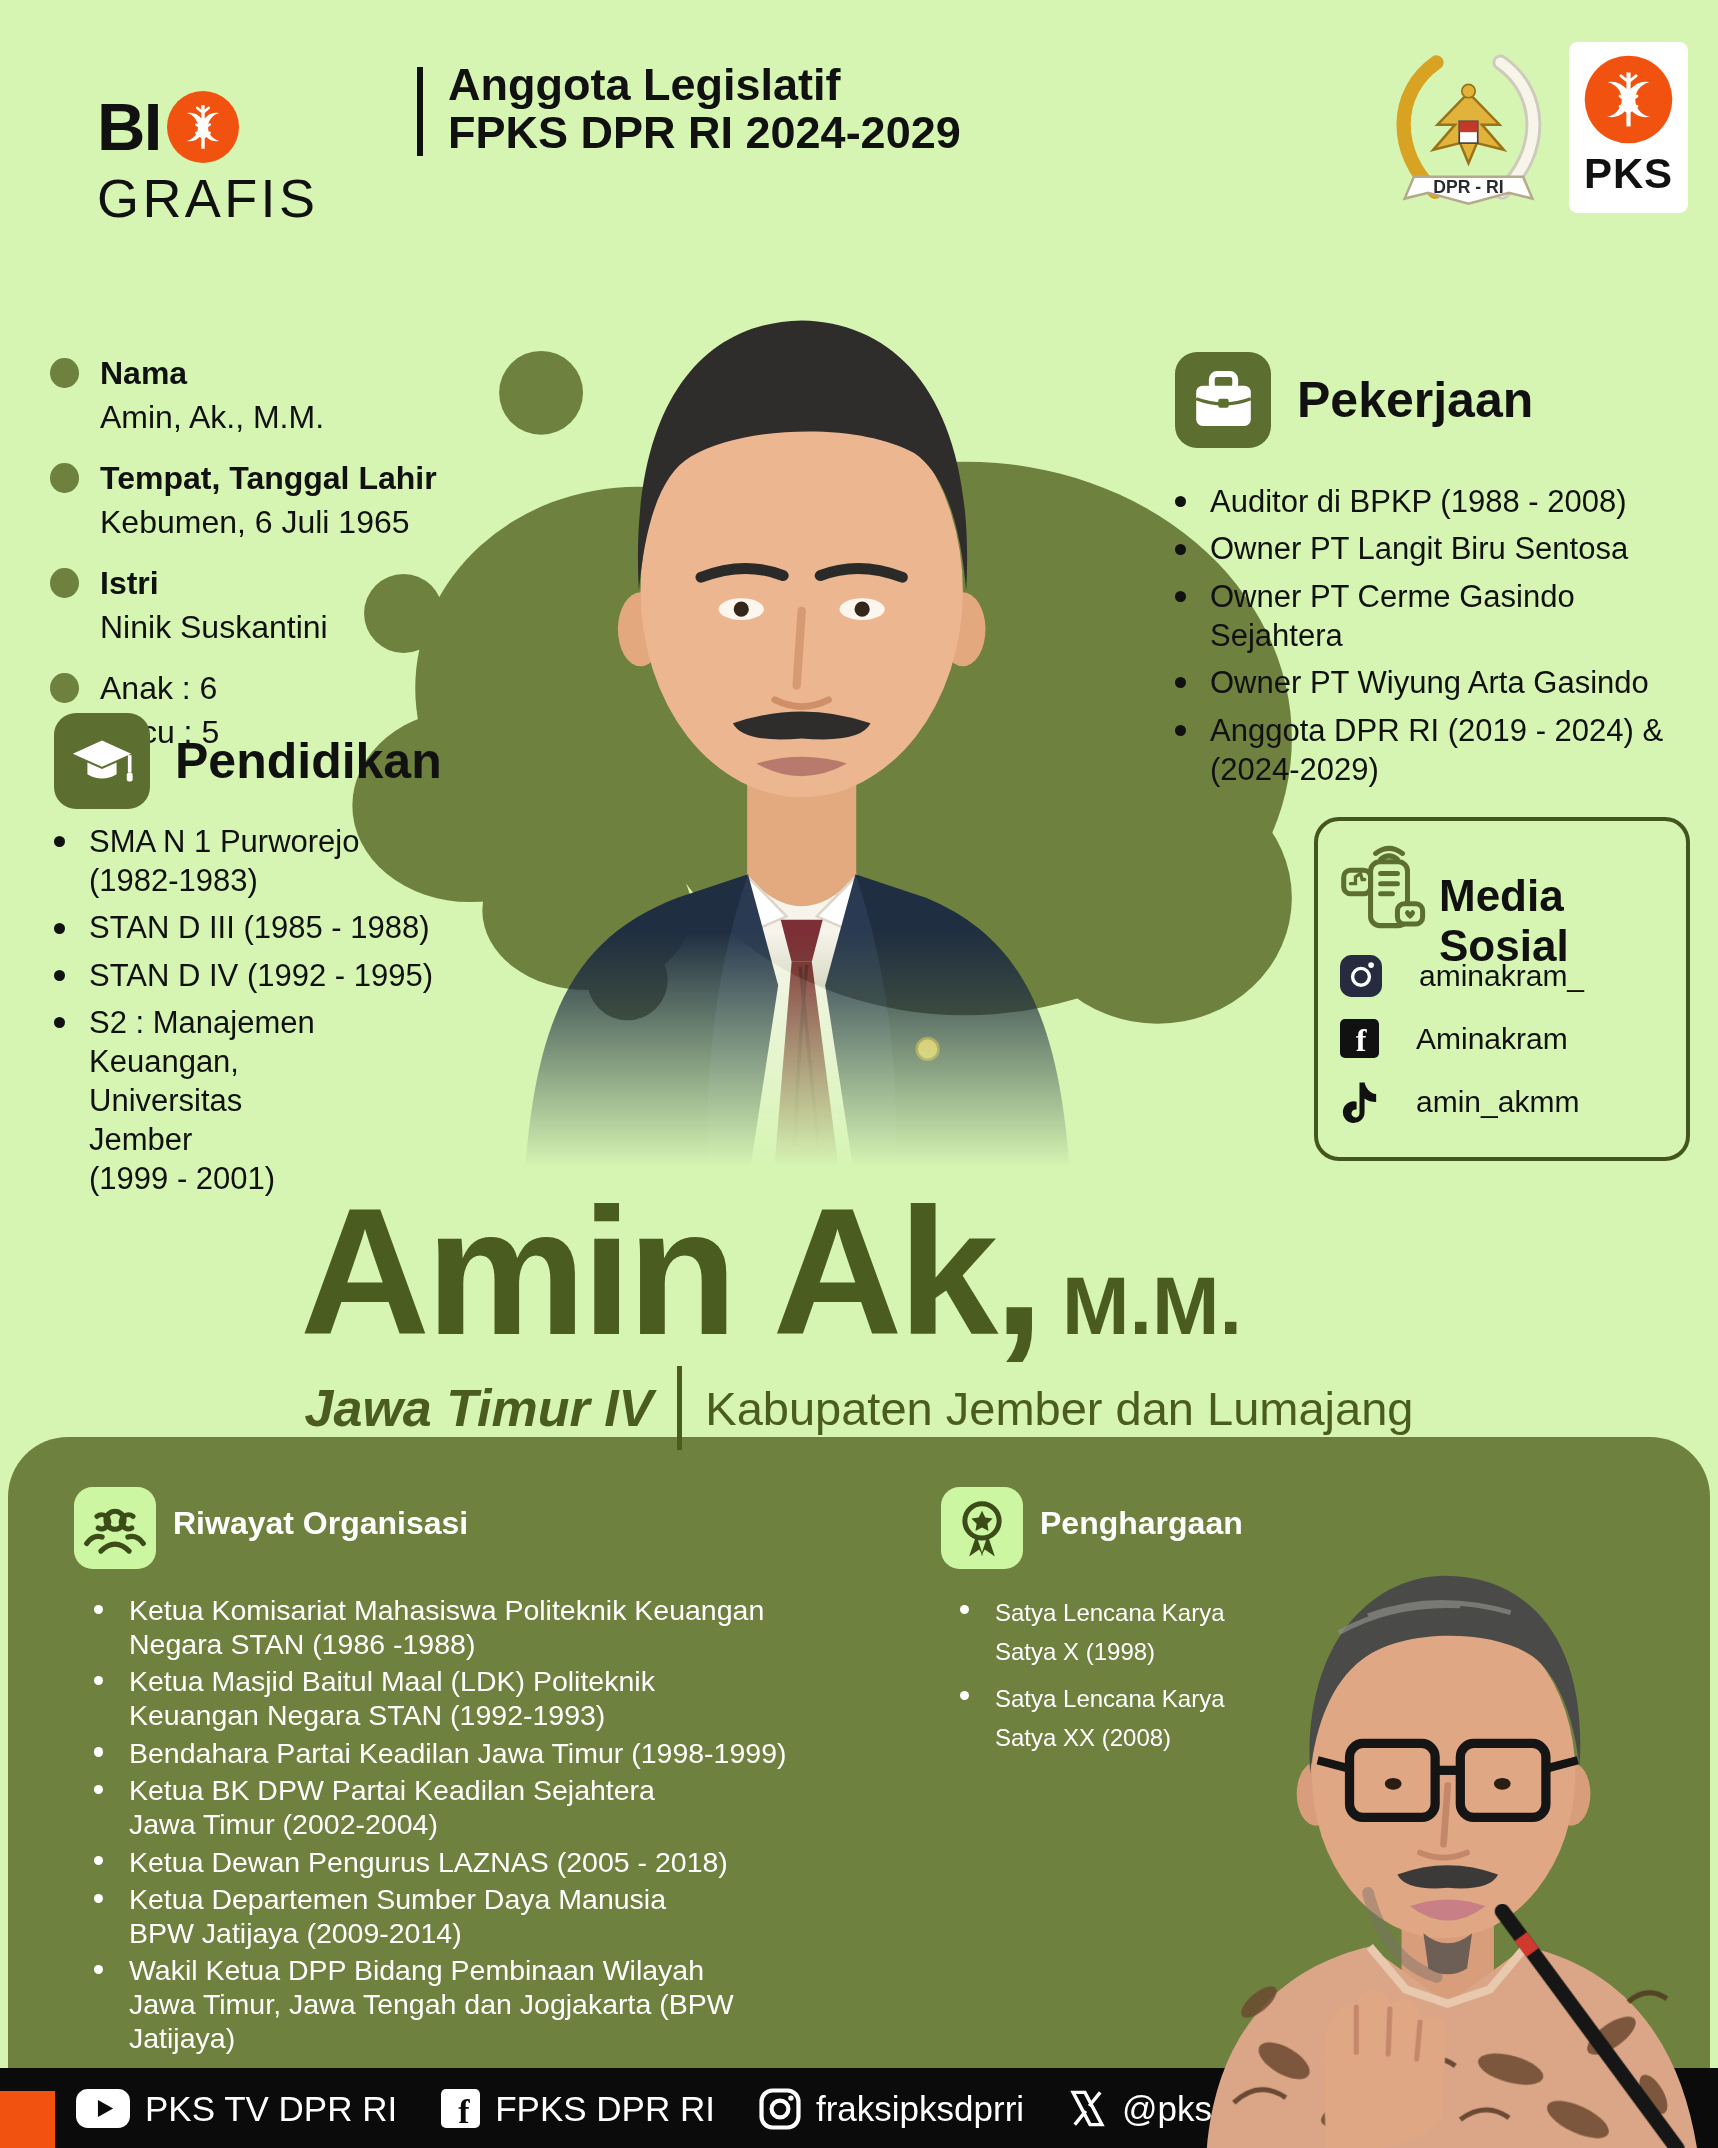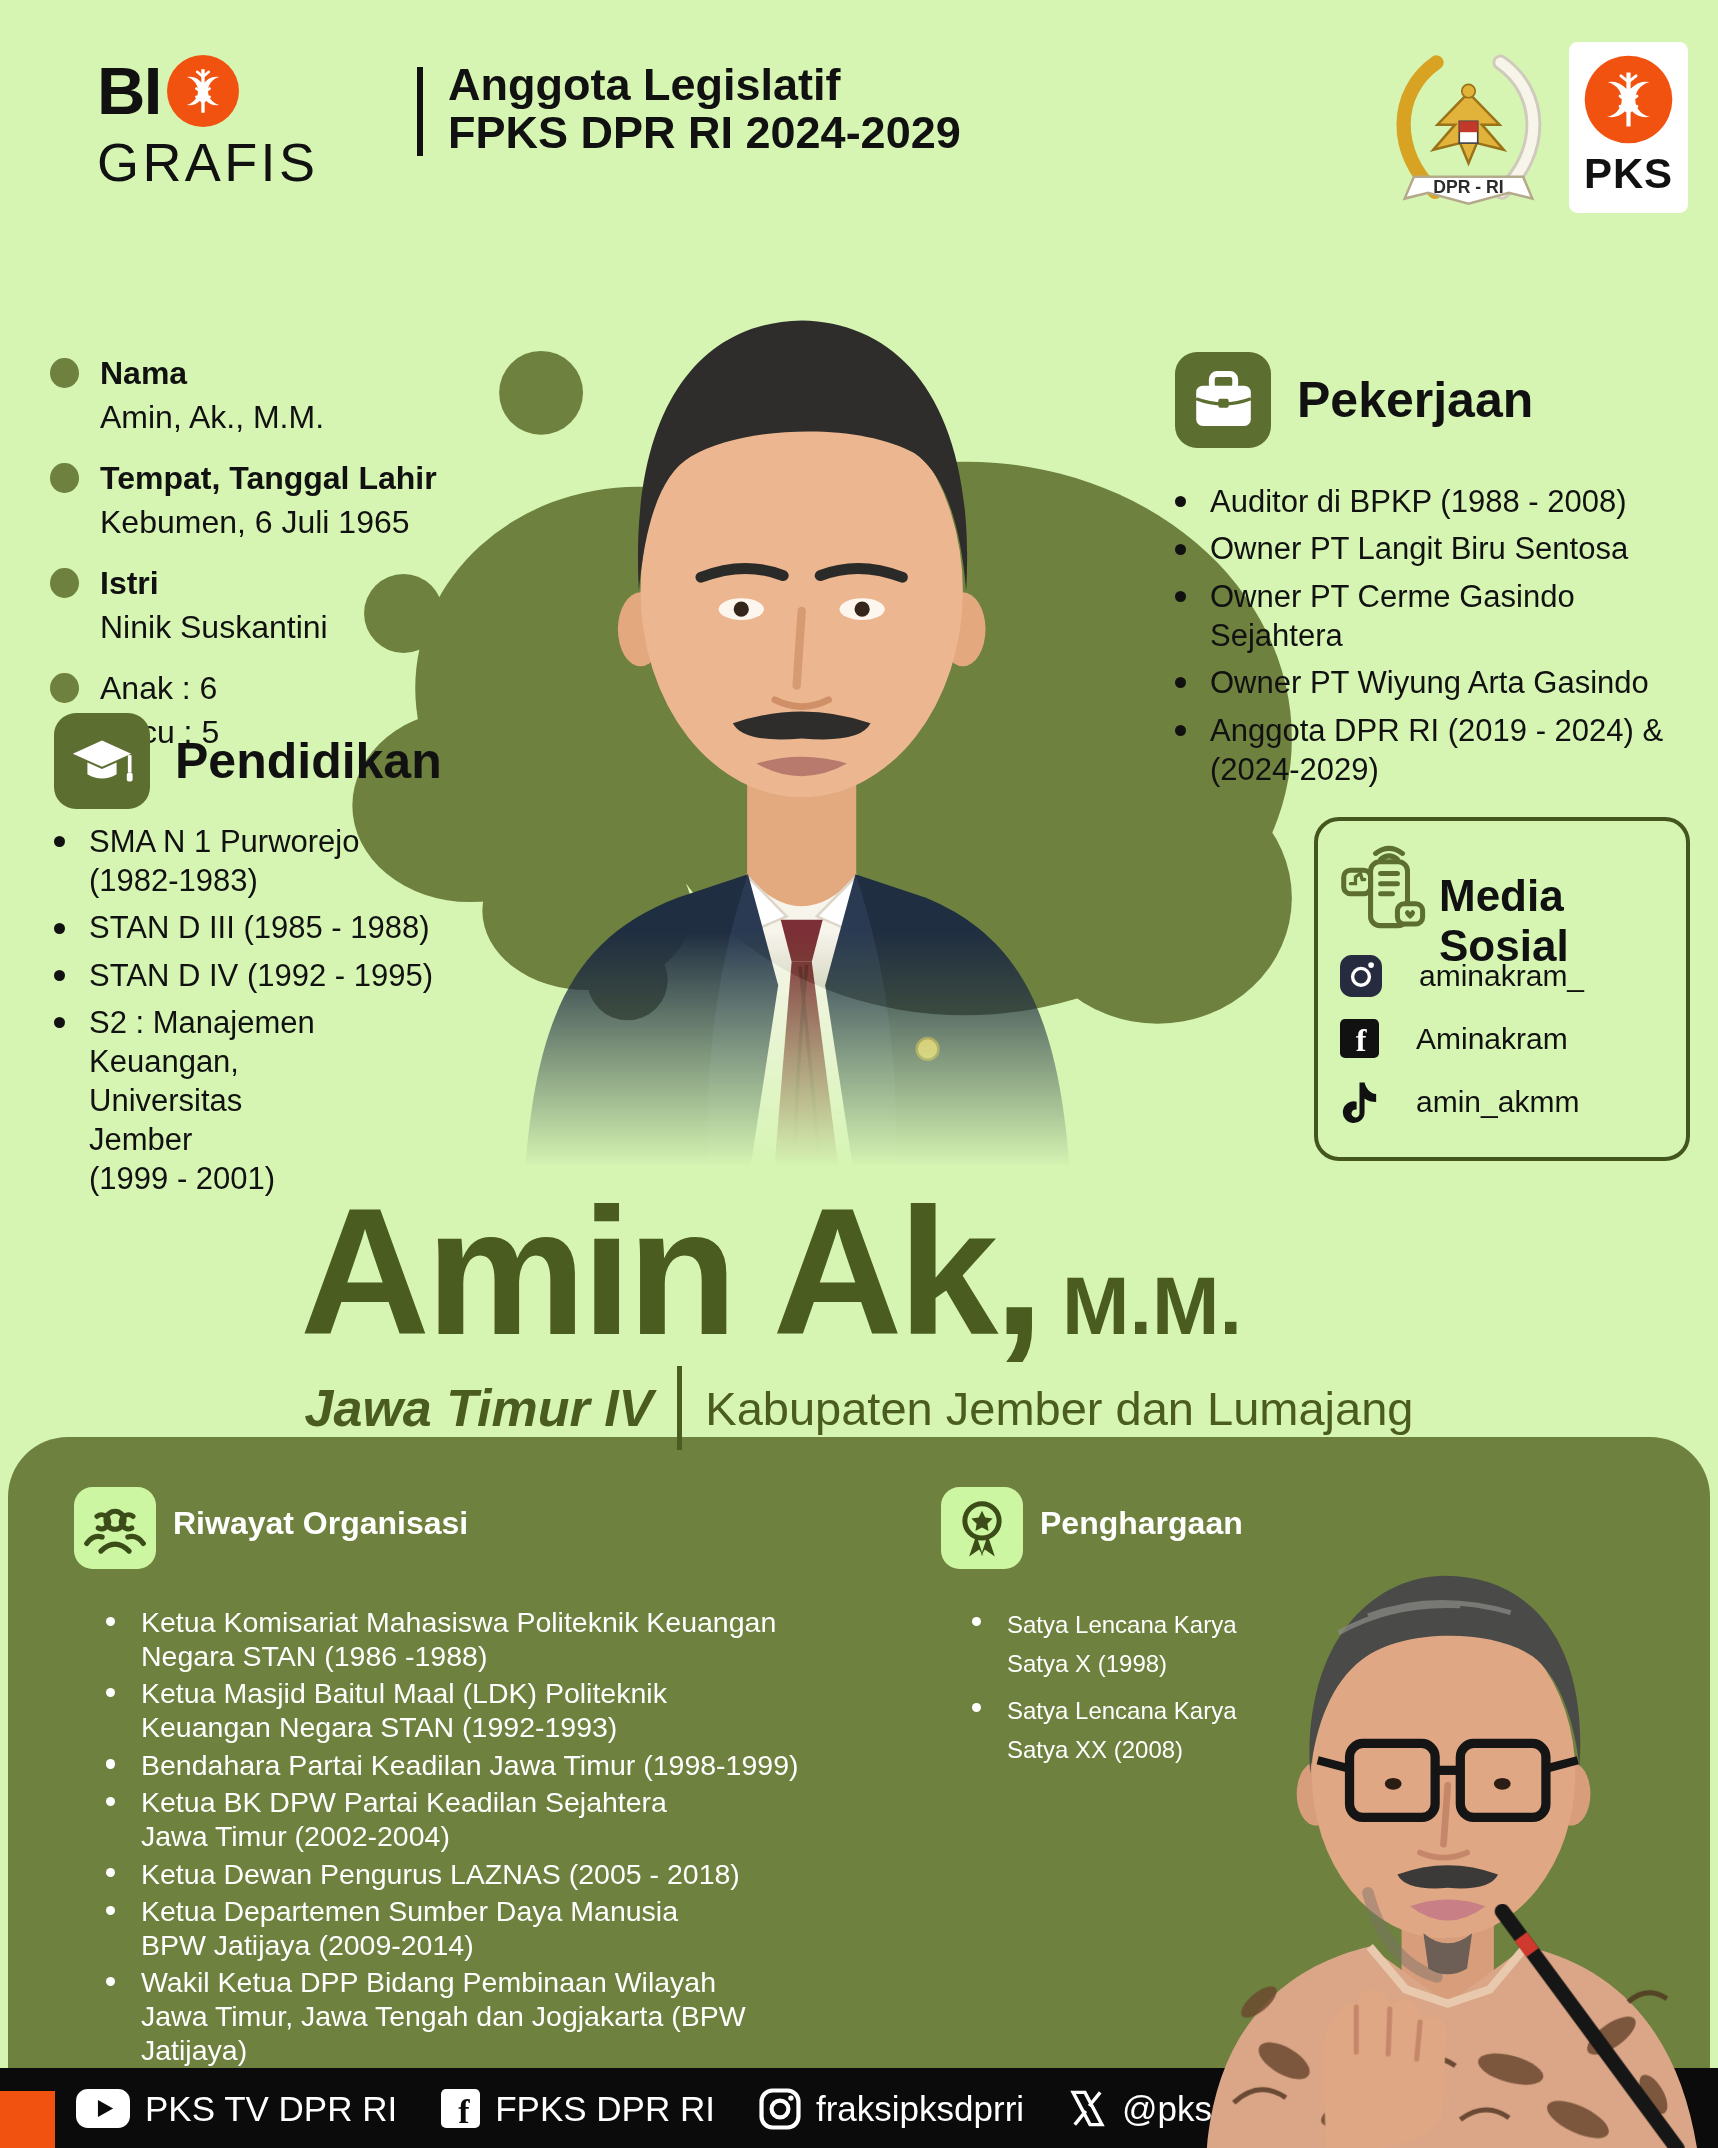--- a/index.html
+++ b/index.html
@@ -6,21 +6,21 @@
   #poster{
     position:relative;width:1718px;height:2148px;overflow:hidden;
     background:#D6F5B3;
     font-family:"Liberation Sans","DejaVu Sans",sans-serif;
     color:#111;
   }
   .abs{position:absolute;}
 
   
   .bio-logo{left:97px;top:52px;}
-  .bio-row{display:flex;align-items:center;gap:6.7px;}
+  .bio-row{display:flex;align-items:center;gap:6.7px;margin-top:36px;}
   .bio-bi{font-size:67px;font-weight:800;letter-spacing:-1.7px;}
   .bio-grafis{font-size:54px;font-weight:500;letter-spacing:3.4px;margin-top:1.7px;}
   .hdr-divider{left:417px;top:67px;width:5.9px;height:89px;background:#101010;}
   .hdr-t1{left:448px;top:59px;font-size:45px;font-weight:800;}
   .hdr-t2{left:448px;top:107px;font-size:45px;font-weight:700;}
   .pks-box{left:1569px;top:42px;width:119px;height:171px;background:#fff;border-radius:8.4px;
            display:flex;flex-direction:column;align-items:center;justify-content:flex-start;padding-top:11.7px;box-sizing:border-box;}
   .pks-label{font-size:42px;font-weight:800;letter-spacing:0.8px;margin-top:5px;}
 
   
@@ -55,21 +55,21 @@
   .name-suffix{font-size:81px;font-weight:800;margin-left:22px;}
   .sub-wrap{left:0;top:1366px;width:1718px;display:flex;align-items:center;justify-content:center;gap:23.5px;color:#4A5C1F;}
   .sub-region{font-size:52px;font-weight:800;font-style:italic;}
   .sub-bar{width:5px;height:84px;background:#4A5C1F;}
   .sub-detail{font-size:47px;font-weight:400;}
 
   
   .panel{left:8.4px;top:1437px;width:1702px;height:636px;background:#6E813E;border-radius:60px 60px 0 0;}
   .chip-light{width:82px;height:82px;border-radius:18.5px;background:#CDF6A2;display:flex;align-items:center;justify-content:center;}
   .panel-title{font-size:32px;font-weight:800;color:#fff;}
-  ul.wlist{list-style:none;margin:12px;padding:0;color:#fff;}
+  ul.wlist{list-style:none;margin:0;padding:0;color:#fff;}
   ul.wlist li{position:relative;padding-left:40px;}
   ul.wlist li::before{content:"";position:absolute;left:5px;top:11.7px;width:9.2px;height:9.2px;border-radius:50%;background:#fff;}
   .org-list{left:89px;top:1593px;width:831px;font-size:28.5px;line-height:34px;}
   .org-list li{margin-bottom:3.4px;}
   .award-list{left:955px;top:1593px;width:453px;font-size:24px;line-height:39px;}
   .award-list li{margin-bottom:8.4px;}
 
   
   .footer{left:0;top:2068px;width:1718px;height:81px;background:#0B0B0B;display:flex;align-items:center;gap:44px;padding-left:76px;box-sizing:border-box;z-index:4;}
   .f-item{display:flex;align-items:center;gap:15px;color:#fff;}

